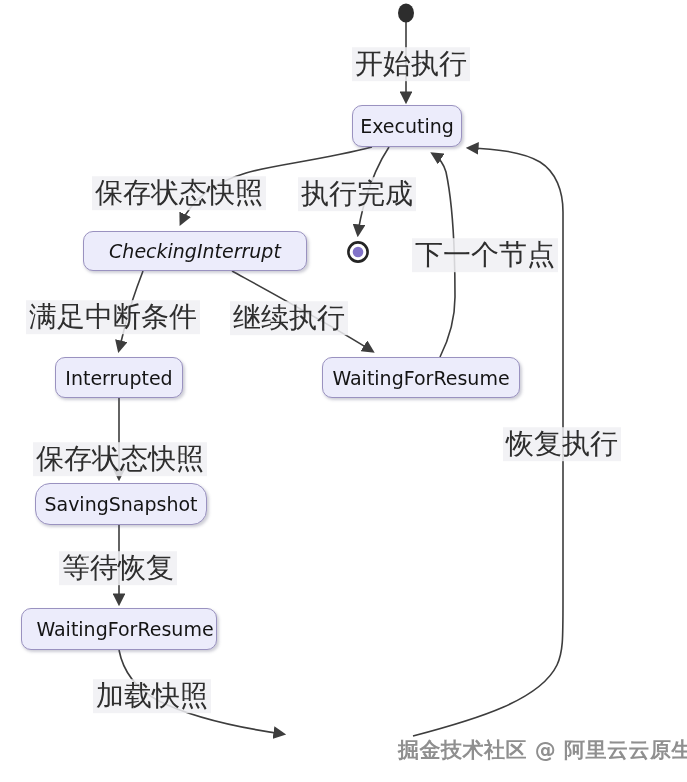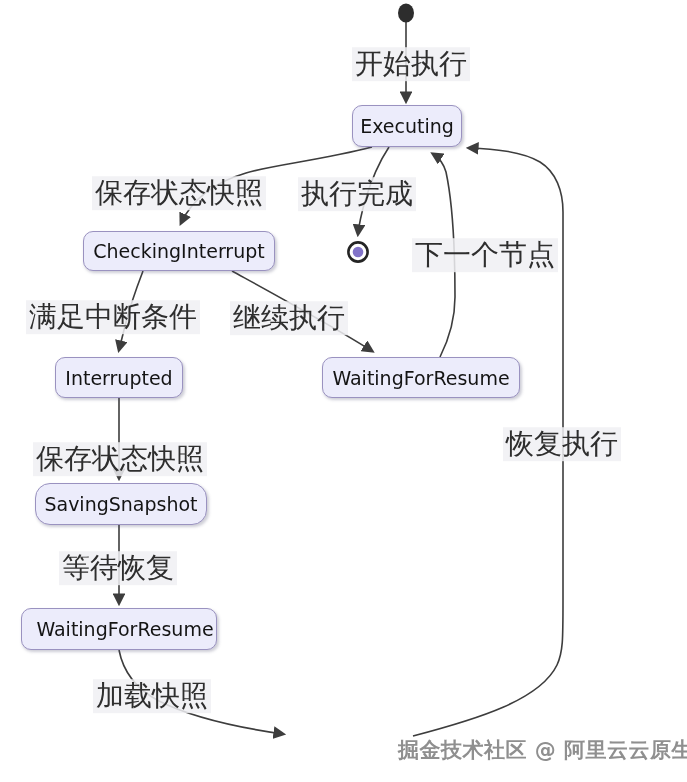--- a/index.html
+++ b/index.html
@@ -28,21 +28,21 @@
     background:var(--node-fill);
     border:1.4px solid var(--node-border);
     border-radius:10px;
     display:flex;align-items:center;justify-content:center;
     font-size:19px;color:#141414;
     box-shadow:1.5px 2px 3px rgba(80,80,110,0.28);
     white-space:nowrap;
     z-index:2;
   }
   #st-executing        {left:352px;top:105px;width:110px;height:42px;}
-  #st-checking         {left:83px; top:231px;width:192px;height:40px;}
+  #st-checking         {left:83px; top:231px;width:224px;height:40px;font-style:italic;}
   #st-interrupted      {left:55px; top:357px;width:128px;height:41px;}
   #st-continue         {left:322px;top:357px;width:198px;height:41px;}
   #st-saving           {left:35px; top:483px;width:172px;height:42px;border-radius:15px;}
   #st-waiting          {left:21px; top:608px;width:196px;height:42px;padding-left:12px;}
   #st-loading          {left:289px;top:736px;width:184px;height:40px;}
   .elabel{
     position:absolute;
     transform:translate(-50%,-50%);
     font-size:28px;color:var(--label-color);
     background:var(--label-bg);

